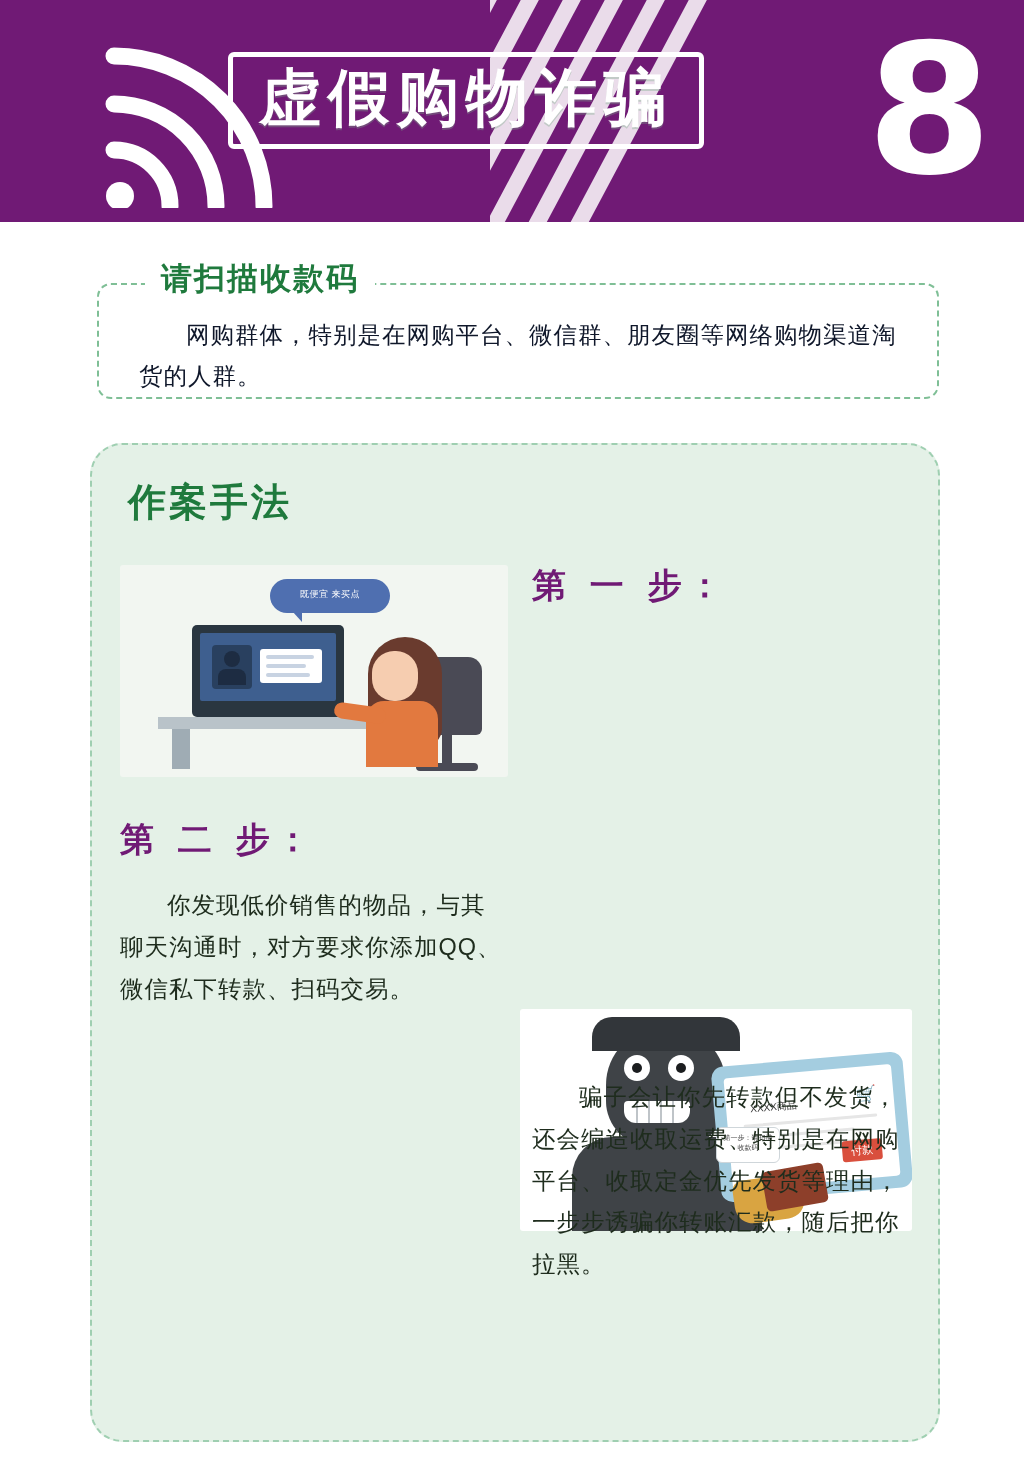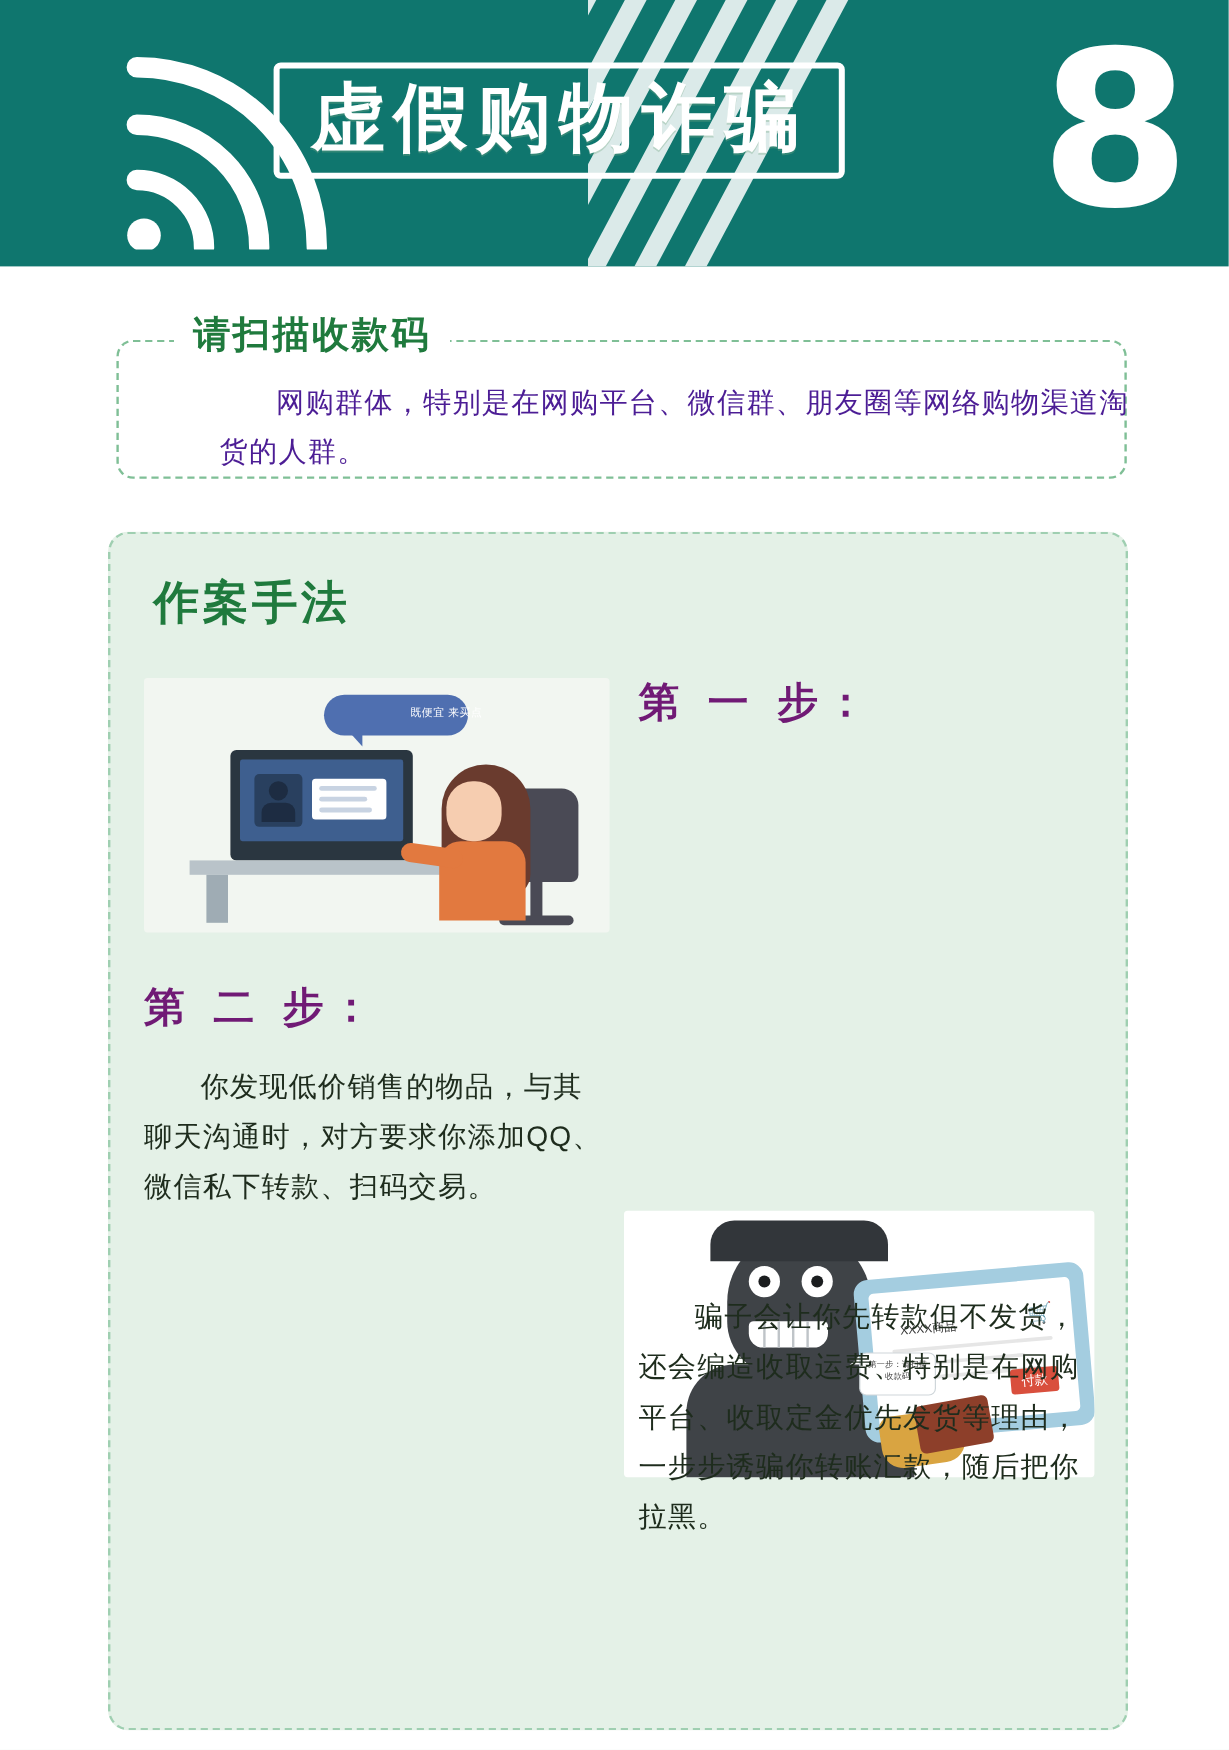--- a/index.html
+++ b/index.html
@@ -14,21 +14,21 @@
     color: #1f2d1f;
     position: relative;
     overflow: hidden;
   }
 
   
   .header {
     position: relative;
     width: 1024px;
     height: 222px;
-    background: #0f766e;
+    background: #701a75;
     overflow: hidden;
   }
   .header .wifi {
     position: absolute;
     left: 96px;
     top: 38px;
     width: 200px;
     height: 170px;
   }
   .header .stripes {
@@ -106,36 +106,35 @@
     letter-spacing: 2px;
     white-space: nowrap;
   }
   .victims .body {
     position: absolute;
     left: 40px;
     top: 30px;
     width: 760px;
     font-size: 23.5px;
     line-height: 1.75;
-    color: #4c1d95;
+    color: #0f172a;
     text-indent: 2em;
     letter-spacing: 1px;
-    margin-left: 44px;
   }
 
   
   .method {
     position: absolute;
     left: 90px;
     top: 443px;
     width: 846px;
     height: 995px;
     background: #e4f1e7;
     border: 2px dashed #9fcfb1;
-    border-radius: 17px;
+    border-radius: 32px;
   }
   .method .heading {
     position: absolute;
     left: 36px;
     top: 32px;
     font-family: "DejaVu Sans", sans-serif;
     font-size: 38px;
     font-weight: bold;
     color: #1f7a3d;
     letter-spacing: 3px;
@@ -171,21 +170,21 @@
   }
 
   
   .i1 { background: #f2f6f1; }
   .i1 .bubble {
     position: absolute; left: 150px; top: 14px; width: 120px; height: 34px;
     background: #4f6fb0; border-radius: 17px;
   }
   .i1 .bubble span {
     position: absolute; left: 0; top: 9px; width: 120px; text-align: center;
-    color: #ffffff; font-size: 9px; letter-spacing: .5px; padding-left: 42px;
+    color: #ffffff; font-size: 9px; letter-spacing: .5px;
   }
   .i1 .bubble:after{
     content:""; position:absolute; left: 22px; bottom: -9px; width: 0; height: 0;
     border-left: 10px solid transparent; border-right: 0 solid transparent;
     border-top: 11px solid #4f6fb0;
   }
   .i1 .desk { position: absolute; left: 38px; top: 152px; width: 240px; height: 12px; background: #b9c3c9; }
   .i1 .desk2 { position: absolute; left: 52px; top: 164px; width: 18px; height: 40px; background: #9facb4; }
   .i1 .monitor { position: absolute; left: 72px; top: 60px; width: 152px; height: 92px; background: #2a3640; border-radius: 5px; }
   .i1 .screen { position: absolute; left: 8px; top: 8px; width: 136px; height: 68px; background: #3e5f8f; border-radius: 2px; }

